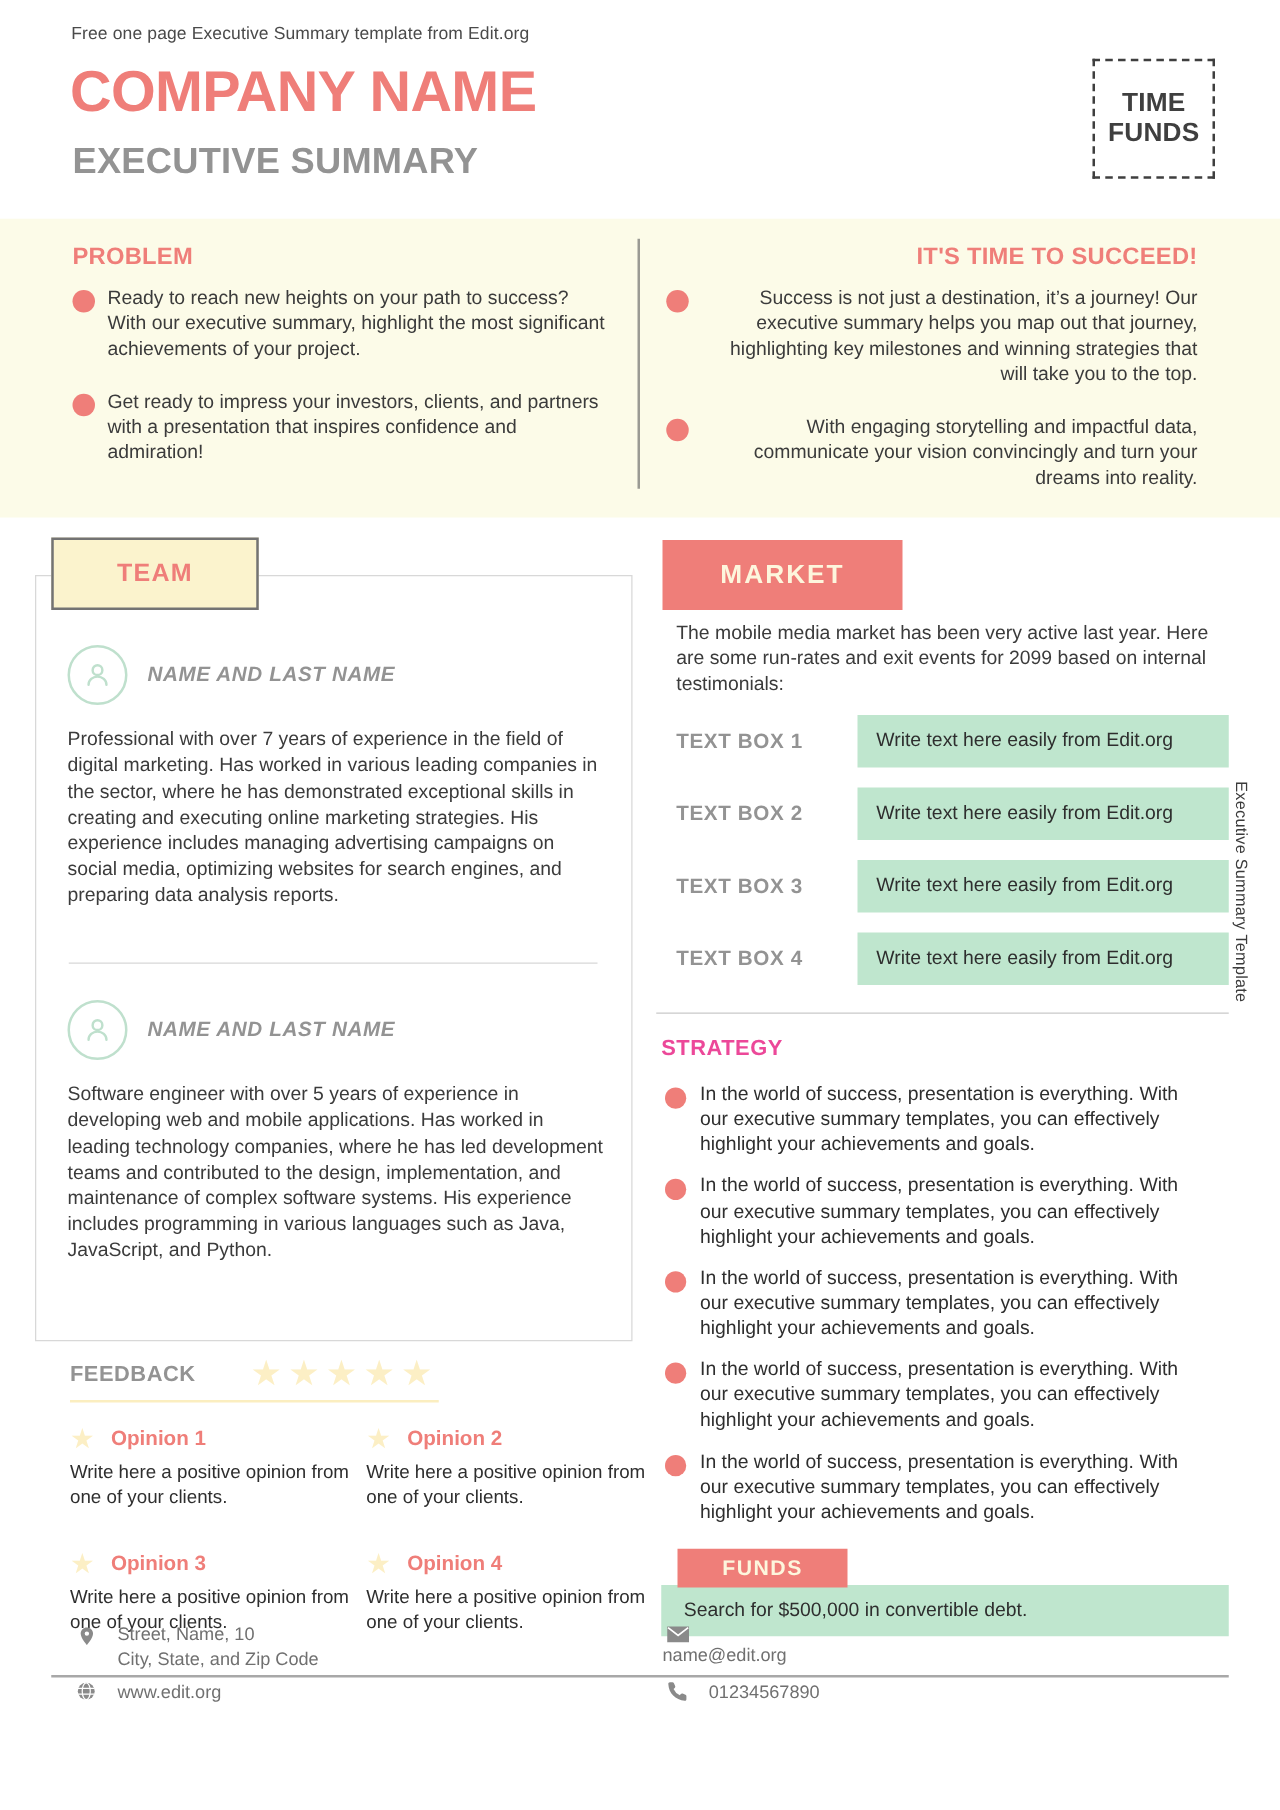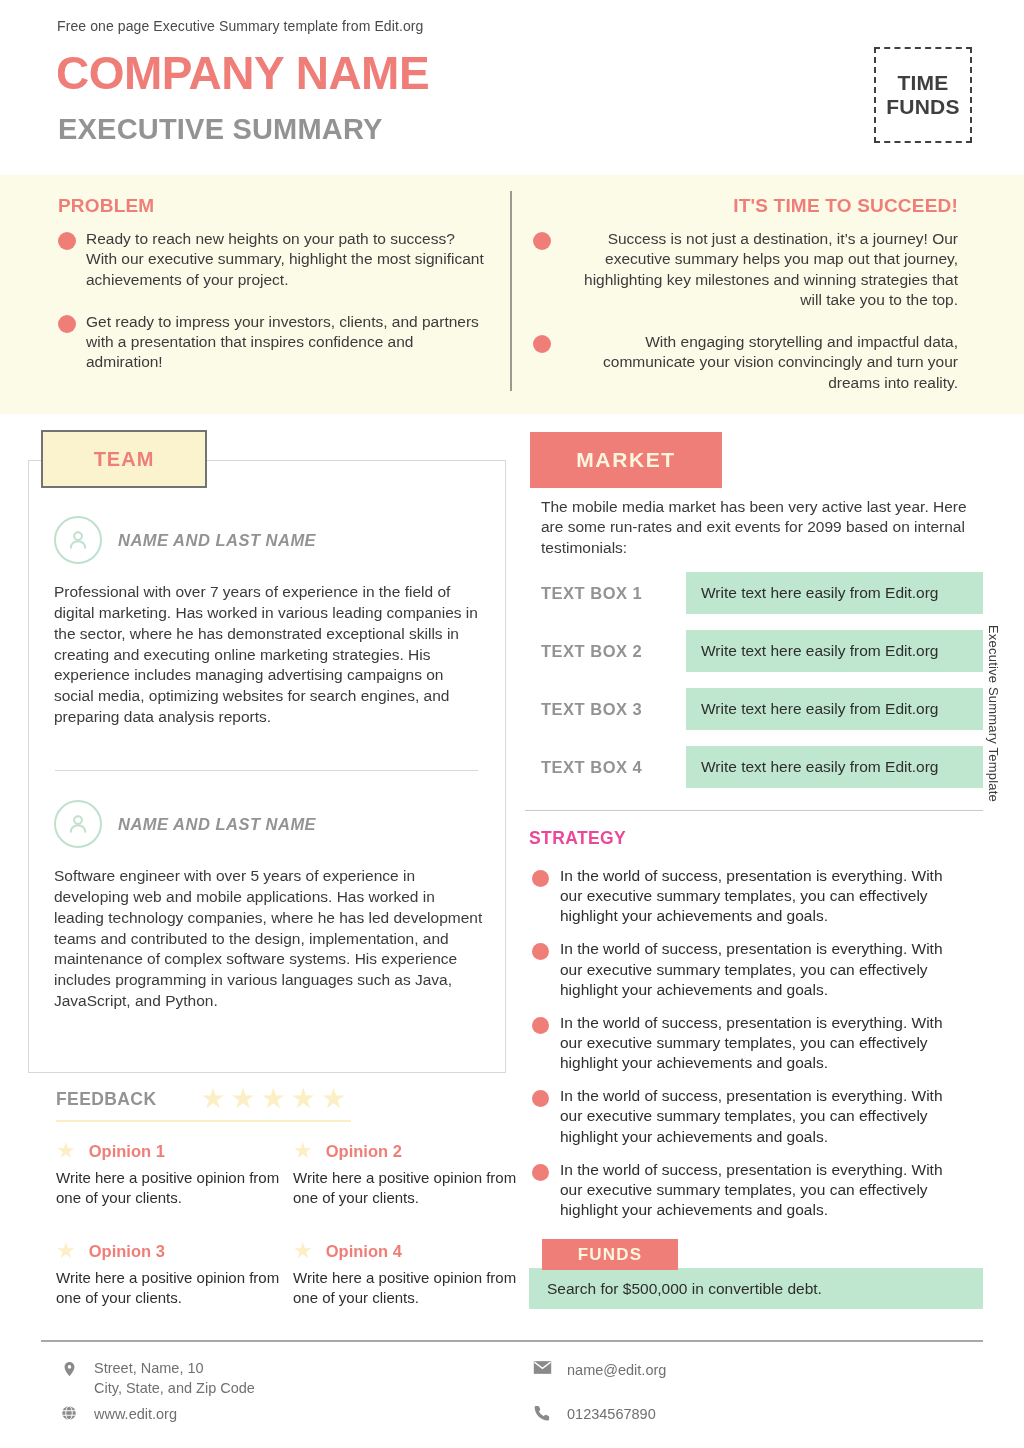--- a/index.html
+++ b/index.html
@@ -158,27 +158,27 @@
   .funds-body {
     position: absolute; left: 529px; top: 1268px; width: 454px; height: 41px;
     background: #bfe6ce; display: flex; align-items: center; padding-left: 18px;
     font-size: 15.5px; color: #2e2e2e;
   }
 
   
   .footer-rule {
     position: absolute; left: 41px; top: 1340px; width: 942px; height: 2px; background: #a8a8a8;
   }
-  .footer { position: absolute; left: 0; top: 1352px; width: 924px; height: 96px; }
+  .footer { position: absolute; left: 0; top: 1292px; width: 924px; height: 96px; }
   .f-item { position: absolute; display: flex; align-items: flex-start; }
   .f-icon { flex: 0 0 auto; width: 24px; margin-right: 13px; display: flex; justify-content: center; }
   .f-text { font-size: 14.5px; line-height: 1.38; color: #707070; }
   .f-address { left: 57px; top: 6px; }
   .f-web     { left: 57px; top: 52px; }
-  .f-mail    { left: 530px; top: 8px; }
+  .f-mail    { left: 530px; top: 8px; flex-direction: column; }
   .f-phone   { left: 530px; top: 52px; }
 </style>
 </head>
 <body>
 
 <div class="page">
 
   <div class="header">
     <div class="tagline">Free one page Executive Summary template from Edit.org</div>
     <div class="company-name">COMPANY NAME</div>

